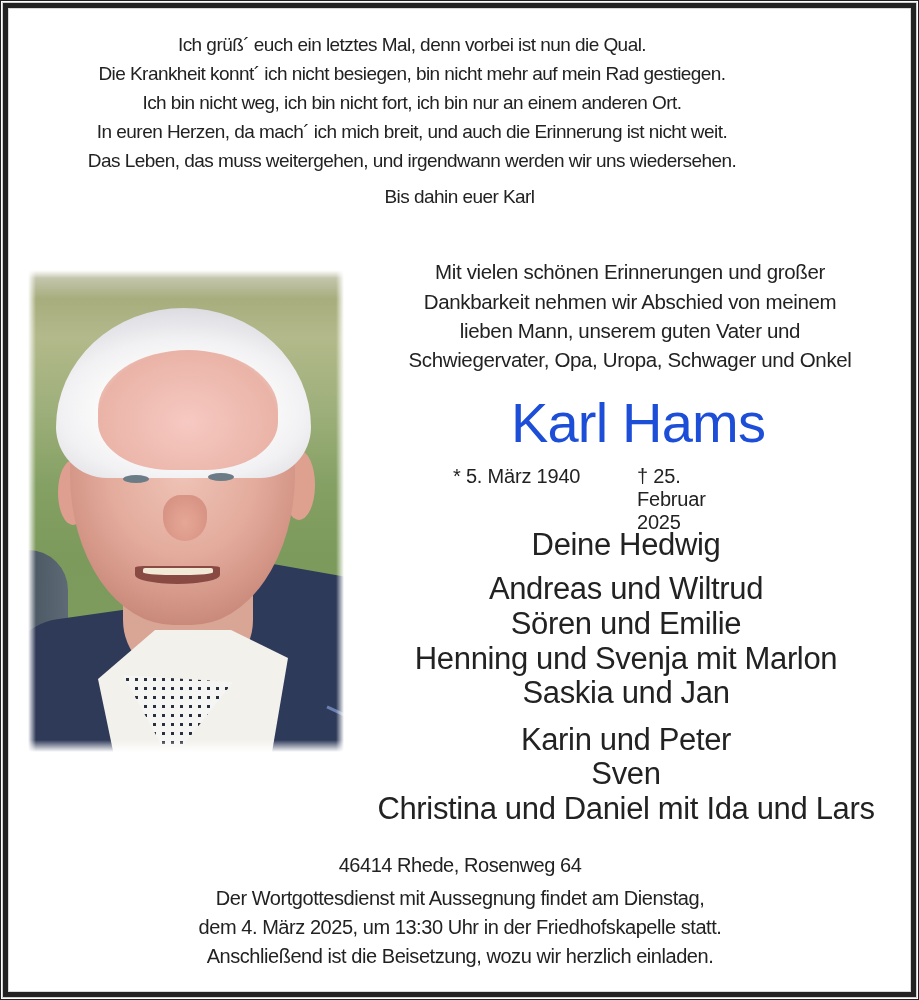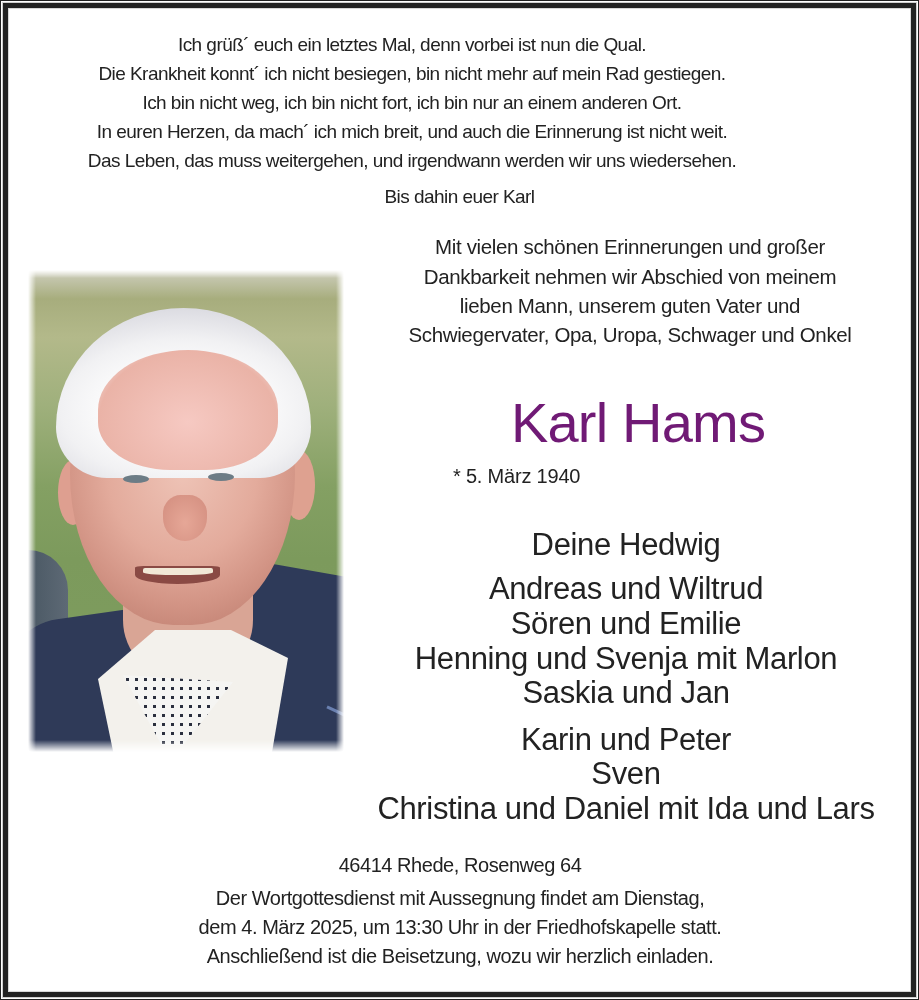--- a/index.html
+++ b/index.html
@@ -13,22 +13,22 @@
 
   .line { position: absolute; white-space: nowrap; text-align: center; transform-origin: center center; }
 
   
   .poem { position: absolute; left: 0; width: 919px; top: 30px; }
   .poem .line { left: 0; width: 824px; font-size: 19px; letter-spacing: -0.55px; line-height: 29px; }
   .signoff { position: absolute; left: 0; width: 919px; top: 186px; font-size: 19px; letter-spacing: -0.55px; text-align: center; white-space: nowrap; }
 
   
   .rcol-line { position: absolute; left: 370px; width: 520px; text-align: center; white-space: nowrap; }
-  .intro { font-size: 20.5px; letter-spacing: -0.35px; line-height: 29.5px; }
-  .name { font-size: 56px; letter-spacing: -0.8px; line-height: 60px; color: #701a75; }
+  .intro { font-size: 20.5px; letter-spacing: -0.35px; line-height: 29.5px; margin-top: 25px; }
+  .name { font-size: 56px; letter-spacing: -0.8px; line-height: 60px; color: #1d4ed8; }
   .dates { font-size: 20px; letter-spacing: -0.2px; }
   .dates .birth { position: absolute; left: 453px; top: 0; }
   .dates .death { position: absolute; left: 637px; top: 0; }
   .family { font-size: 31px; letter-spacing: -0.35px; line-height: 34px; }
 
   
   .bottom-line { position: absolute; left: 60px; width: 800px; text-align: center; white-space: nowrap; font-size: 20px; letter-spacing: -0.45px; }
 
   
   .photo { position: absolute; left: 28px; top: 270px; width: 316px; height: 482px; overflow: hidden;
@@ -86,20 +86,21 @@
   <div class="rcol-line intro" style="top:232px">Mit vielen schönen Erinnerungen und großer</div>
   <div class="rcol-line intro" style="top:262px">Dankbarkeit nehmen wir Abschied von meinem</div>
   <div class="rcol-line intro" style="top:291px">lieben Mann, unserem guten Vater und</div>
   <div class="rcol-line intro" style="top:320px">Schwiegervater, Opa, Uropa, Schwager und Onkel</div>
 </div>
 
 <div class="rcol-line name" style="top:393px; left:378px;">Karl Hams</div>
 
 <div class="dates" style="position:absolute; left:0; top:465px; width:733px; height:26px;">
   <span class="birth">* 5. März 1940</span>
+  <span class="death">† 25. Februar 2025</span>
 </div>
 
 <div>
   <div class="rcol-line family" style="top:528px; left:366px;">Deine Hedwig</div>
   <div class="rcol-line family" style="top:572px; left:366px;">Andreas und Wiltrud</div>
   <div class="rcol-line family" style="top:607px; left:366px;">Sören und Emilie</div>
   <div class="rcol-line family" style="top:642px; left:366px;">Henning und Svenja mit Marlon</div>
   <div class="rcol-line family" style="top:676px; left:366px;">Saskia und Jan</div>
   <div class="rcol-line family" style="top:723px; left:366px;">Karin und Peter</div>
   <div class="rcol-line family" style="top:757px; left:366px;">Sven</div>

